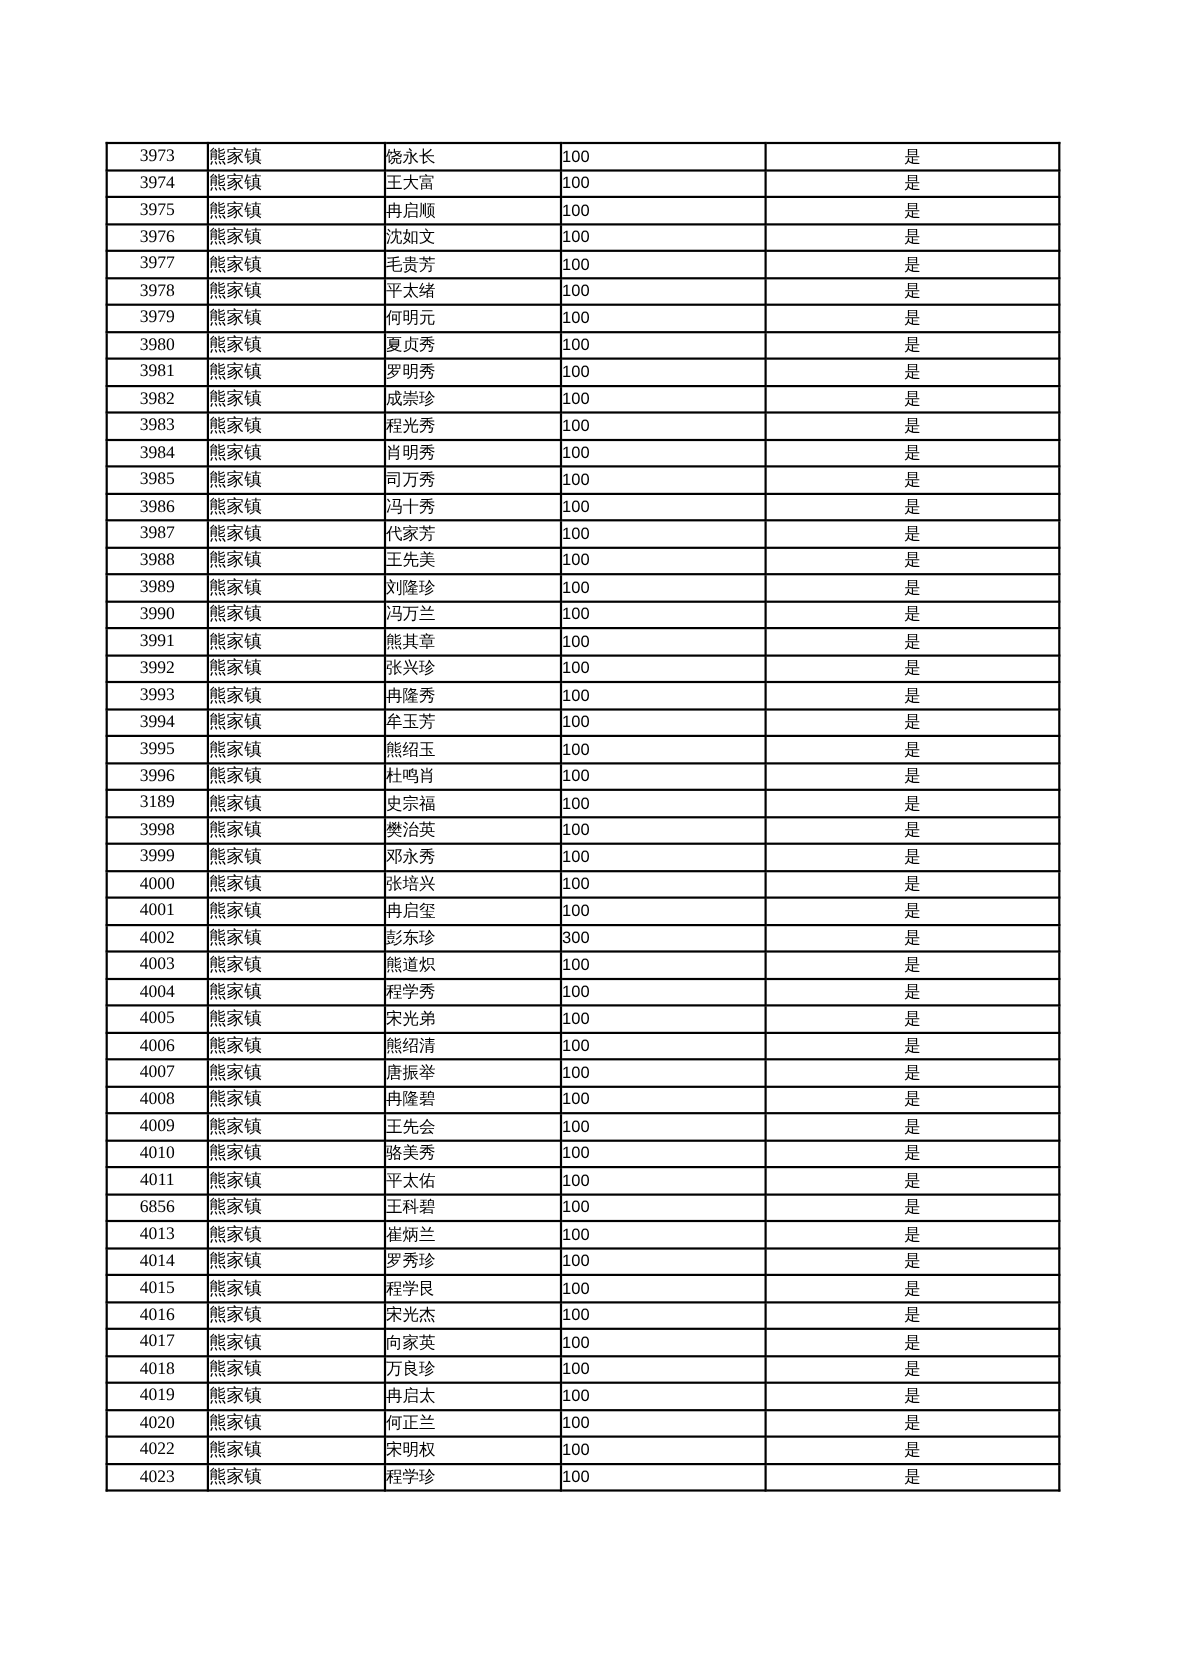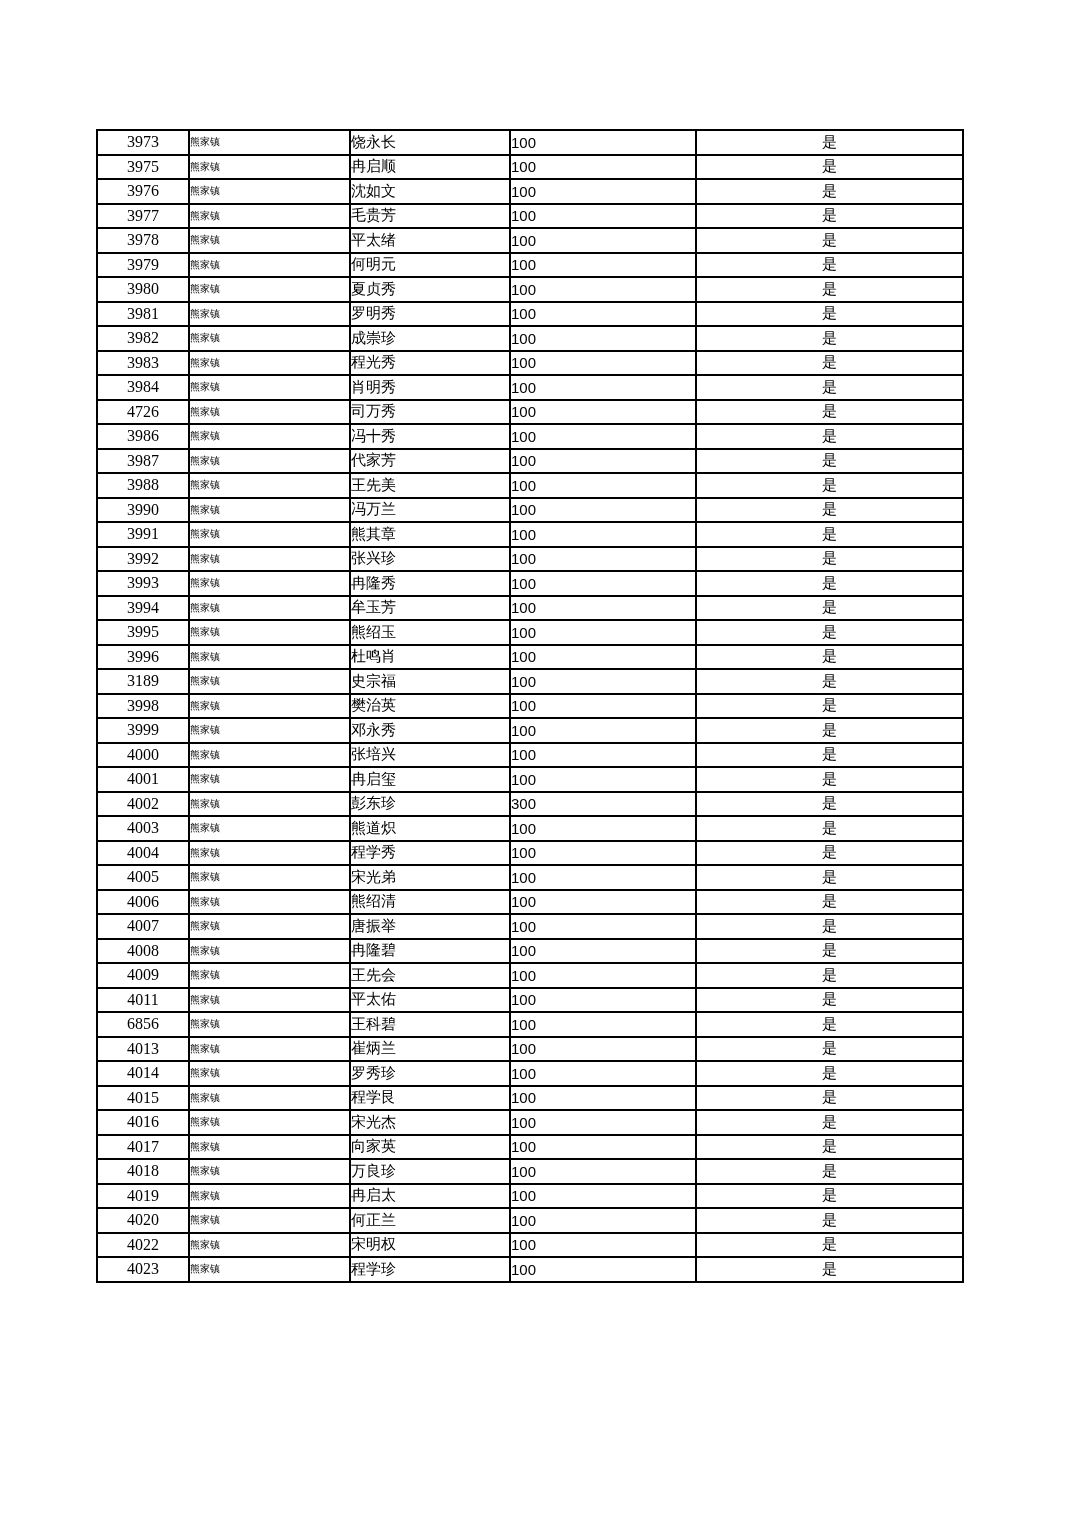--- a/index.html
+++ b/index.html
@@ -32,21 +32,21 @@
     color: #000000;
   }
   td.col0 {
     text-align: center;
     font-size: 16px;
     font-family: "Liberation Serif", serif;
   }
   td.col1 {
     text-align: left;
     padding-left: 4px;
-    font-size: 10px;
+    font-size: 16px;
     font-family: "Liberation Serif", serif;
   }
   td.col2 {
     text-align: left;
     padding-left: 4px;
     font-size: 15px;
     font-family: "Liberation Serif", serif;
     margin-top: 28px;
   }
   td.col3 {
@@ -75,20 +75,27 @@
   </colgroup>
   <tbody>
       <tr>
         <td class="col0">3973</td>
         <td class="col1">熊家镇</td>
         <td class="col2">饶永长</td>
         <td class="col3">100</td>
         <td class="col4">是</td>
       </tr>
       <tr>
+        <td class="col0">3974</td>
+        <td class="col1">熊家镇</td>
+        <td class="col2">王大富</td>
+        <td class="col3">100</td>
+        <td class="col4">是</td>
+      </tr>
+      <tr>
         <td class="col0">3975</td>
         <td class="col1">熊家镇</td>
         <td class="col2">冉启顺</td>
         <td class="col3">100</td>
         <td class="col4">是</td>
       </tr>
       <tr>
         <td class="col0">3976</td>
         <td class="col1">熊家镇</td>
         <td class="col2">沈如文</td>
@@ -145,21 +152,21 @@
         <td class="col4">是</td>
       </tr>
       <tr>
         <td class="col0">3984</td>
         <td class="col1">熊家镇</td>
         <td class="col2">肖明秀</td>
         <td class="col3">100</td>
         <td class="col4">是</td>
       </tr>
       <tr>
-        <td class="col0">4726</td>
+        <td class="col0">3985</td>
         <td class="col1">熊家镇</td>
         <td class="col2">司万秀</td>
         <td class="col3">100</td>
         <td class="col4">是</td>
       </tr>
       <tr>
         <td class="col0">3986</td>
         <td class="col1">熊家镇</td>
         <td class="col2">冯十秀</td>
         <td class="col3">100</td>
@@ -169,20 +176,27 @@
         <td class="col0">3987</td>
         <td class="col1">熊家镇</td>
         <td class="col2">代家芳</td>
         <td class="col3">100</td>
         <td class="col4">是</td>
       </tr>
       <tr>
         <td class="col0">3988</td>
         <td class="col1">熊家镇</td>
         <td class="col2">王先美</td>
+        <td class="col3">100</td>
+        <td class="col4">是</td>
+      </tr>
+      <tr>
+        <td class="col0">3989</td>
+        <td class="col1">熊家镇</td>
+        <td class="col2">刘隆珍</td>
         <td class="col3">100</td>
         <td class="col4">是</td>
       </tr>
       <tr>
         <td class="col0">3990</td>
         <td class="col1">熊家镇</td>
         <td class="col2">冯万兰</td>
         <td class="col3">100</td>
         <td class="col4">是</td>
       </tr>
@@ -309,20 +323,27 @@
         <td class="col0">4008</td>
         <td class="col1">熊家镇</td>
         <td class="col2">冉隆碧</td>
         <td class="col3">100</td>
         <td class="col4">是</td>
       </tr>
       <tr>
         <td class="col0">4009</td>
         <td class="col1">熊家镇</td>
         <td class="col2">王先会</td>
+        <td class="col3">100</td>
+        <td class="col4">是</td>
+      </tr>
+      <tr>
+        <td class="col0">4010</td>
+        <td class="col1">熊家镇</td>
+        <td class="col2">骆美秀</td>
         <td class="col3">100</td>
         <td class="col4">是</td>
       </tr>
       <tr>
         <td class="col0">4011</td>
         <td class="col1">熊家镇</td>
         <td class="col2">平太佑</td>
         <td class="col3">100</td>
         <td class="col4">是</td>
       </tr>

